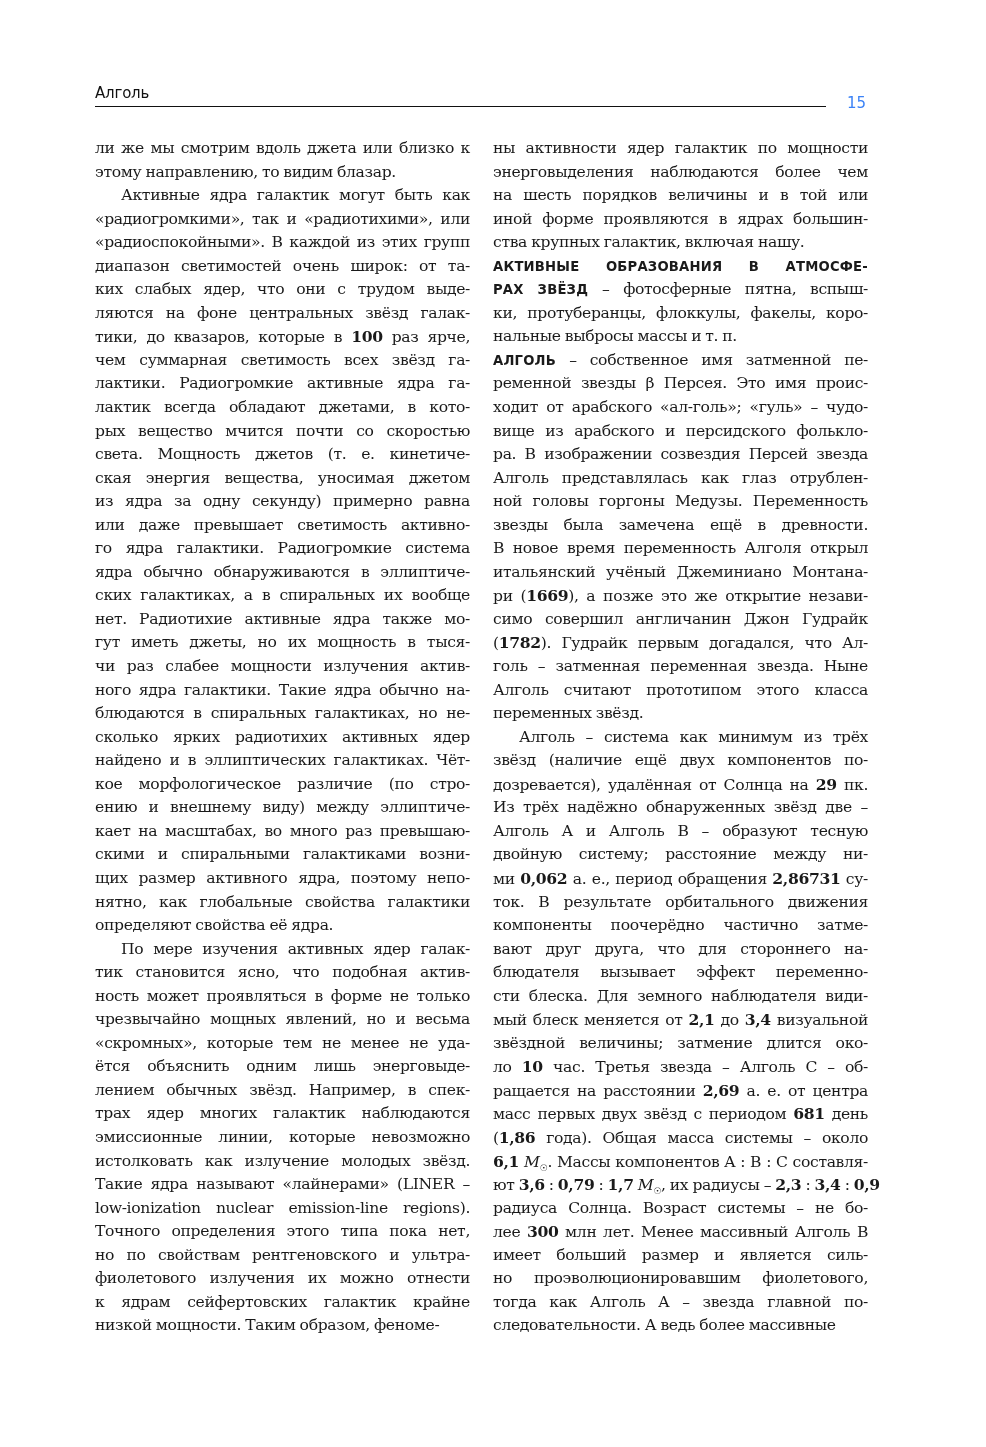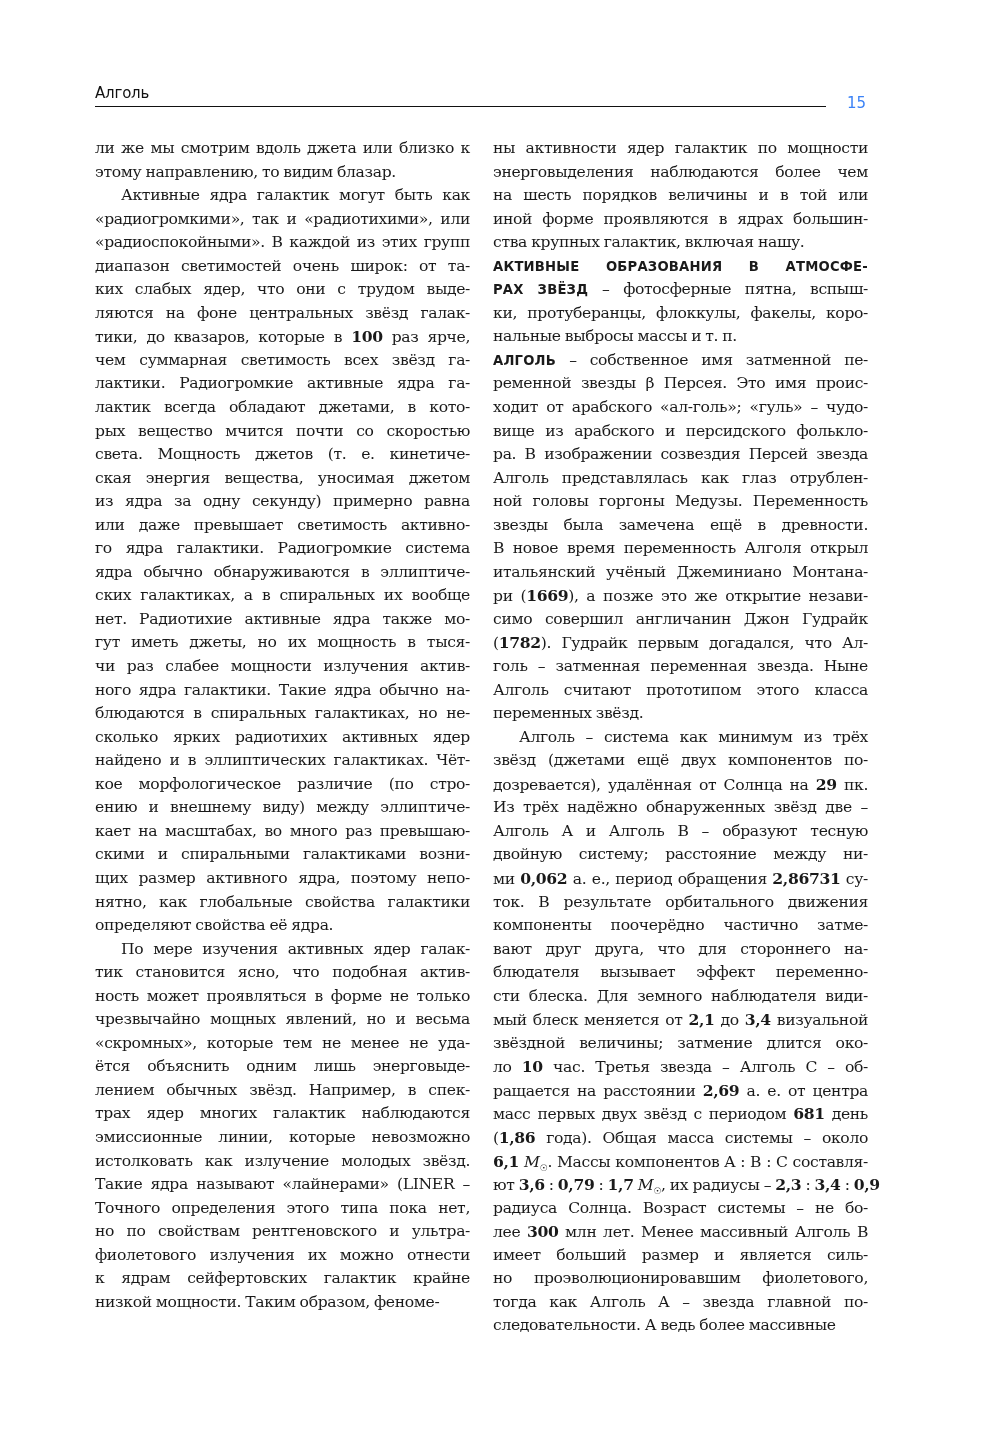--- a/index.html
+++ b/index.html
@@ -62,20 +62,21 @@
     <span class="line">тик становится ясно, что подобная актив-</span>
     <span class="line">ность может проявляться в форме не только</span>
     <span class="line">чрезвычайно мощных явлений, но и весьма</span>
     <span class="line">«скромных», которые тем не менее не уда-</span>
     <span class="line">ётся объяснить одним лишь энерговыде-</span>
     <span class="line">лением обычных звёзд. Например, в спек-</span>
     <span class="line">трах ядер многих галактик наблюдаются</span>
     <span class="line">эмиссионные линии, которые невозможно</span>
     <span class="line">истолковать как излучение молодых звёзд.</span>
     <span class="line">Такие ядра называют «лайнерами» (LINER –</span>
+    <span class="line">low-ionization nuclear emission-line regions).</span>
     <span class="line">Точного определения этого типа пока нет,</span>
     <span class="line">но по свойствам рентгеновского и ультра-</span>
     <span class="line">фиолетового излучения их можно отнести</span>
     <span class="line">к ядрам сейфертовских галактик крайне</span>
     <span class="line last">низкой мощности. Таким образом, феноме-</span>
   </div>
 
 <div class="col right">
   <div id="r-p1">
       <span class="line">ны активности ядер галактик по мощности</span>
@@ -106,21 +107,21 @@
         <span class="line">итальянский учёный Джеминиано Монтана-</span>
         <span class="line">ри (<b>1669</b>), а позже это же открытие незави-</span>
         <span class="line">симо совершил англичанин Джон Гудрайк</span>
         <span class="line">(<b>1782</b>). Гудрайк первым догадался, что Ал-</span>
         <span class="line">голь – затменная переменная звезда. Ныне</span>
         <span class="line">Алголь считают прототипом этого класса</span>
         <span class="line last">переменных звёзд.</span>
       </div>
     <div id="r-al2">
         <span class="line" style="padding-left: 26px;">Алголь – система как минимум из трёх</span>
-        <span class="line">звёзд (джетами ещё двух компонентов по-</span>
+        <span class="line">звёзд (наличие ещё двух компонентов по-</span>
         <span class="line">дозревается), удалённая от Солнца на <b>29</b> пк.</span>
         <span class="line">Из трёх надёжно обнаруженных звёзд две –</span>
         <span class="line">Алголь A и Алголь B – образуют тесную</span>
         <span class="line">двойную систему; расстояние между ни-</span>
         <span class="line">ми <b>0,062</b> а. е., период обращения <b>2,86731</b> су-</span>
         <span class="line">ток. В результате орбитального движения</span>
         <span class="line">компоненты поочерёдно частично затме-</span>
         <span class="line">вают друг друга, что для стороннего на-</span>
         <span class="line">блюдателя вызывает эффект переменно-</span>
         <span class="line">сти блеска. Для земного наблюдателя види-</span>

